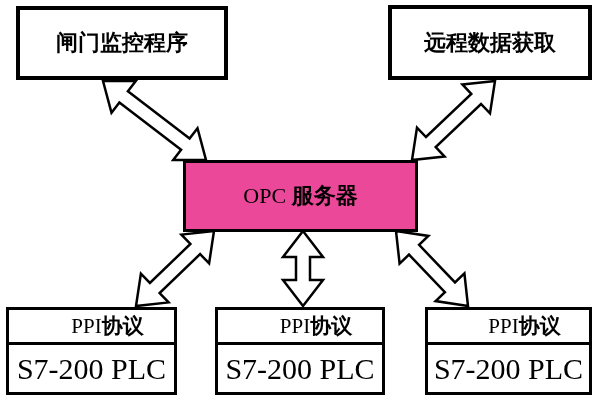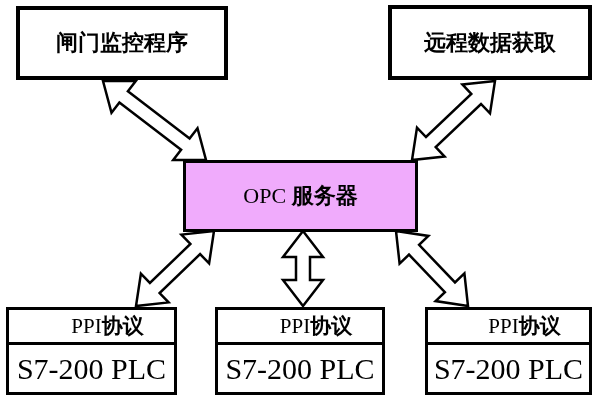--- a/index.html
+++ b/index.html
@@ -39,21 +39,21 @@
     </svg>
 
   <div class="box" style="left: 16px; top: 6px; width: 212px; height: 74px; border-width: 4px; border-color: rgb(0, 0, 0); background: rgb(255, 255, 255);">
     <div class="line"><span class="cjk">闸门监控程序</span></div>
   </div>
 
   <div class="box" style="left: 388px; top: 5px; width: 204px; height: 75px; border-width: 4px; border-color: rgb(0, 0, 0); background: rgb(255, 255, 255);">
     <div class="line"><span class="cjk">远程数据获取</span></div>
   </div>
 
-  <div class="box" style="left: 183px; top: 160px; width: 235px; height: 72px; border-color: rgb(0, 0, 0); background: #f0abfc;">
+  <div class="box" style="left: 183px; top: 160px; width: 235px; height: 72px; border-color: rgb(0, 0, 0); background: #ec4899;">
     <div class="line">OPC <span class="cjk">服务器</span></div>
   </div>
 
   <div class="box plc" style="left: 6px; top: 307px; width: 171px; height: 88px; border-color: rgb(0, 0, 0); background: rgb(255, 255, 255);">
     <div class="row1">PPI <span class="cjk">协议</span></div>
     <div class="row2">S7-200 PLC</div>
   </div>
 
   <div class="box plc" style="left: 215px; top: 307px; width: 170px; height: 88px; border-color: rgb(0, 0, 0); background: rgb(255, 255, 255);">
     <div class="row1">PPI <span class="cjk">协议</span></div>

